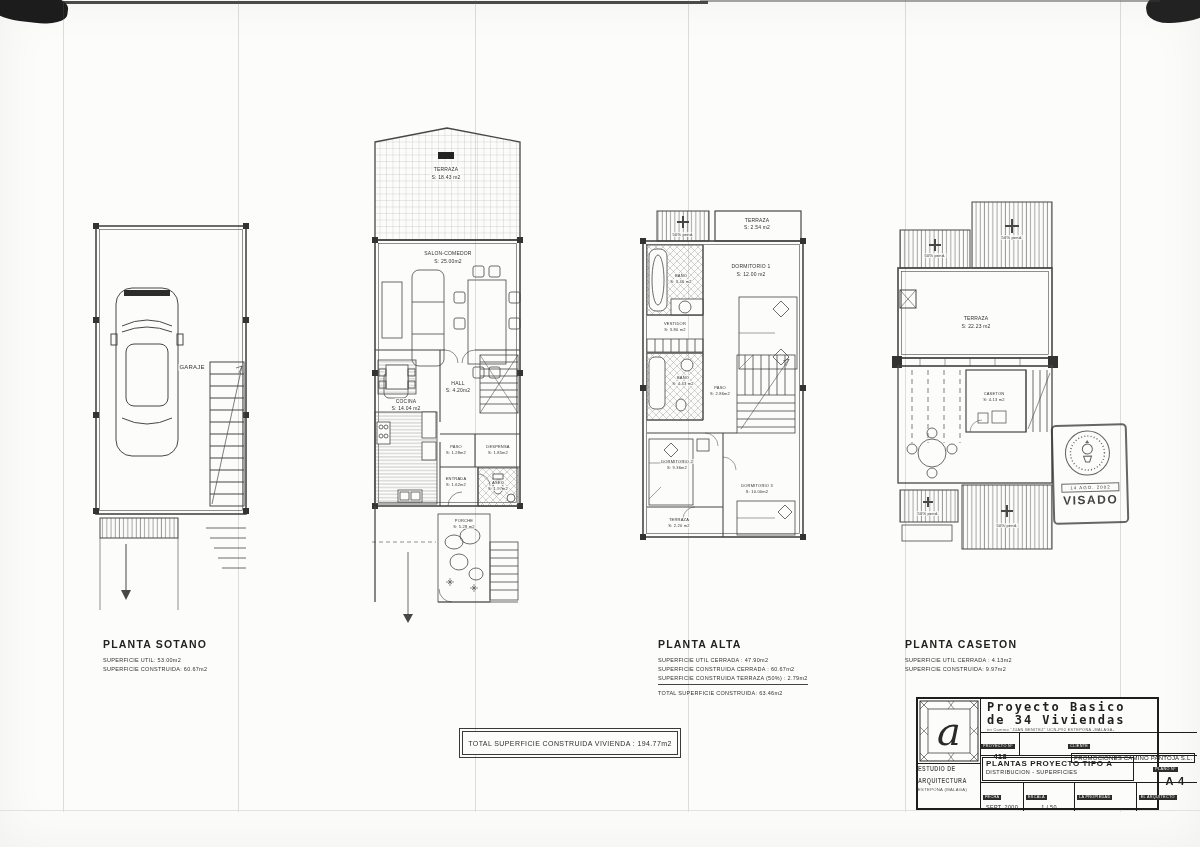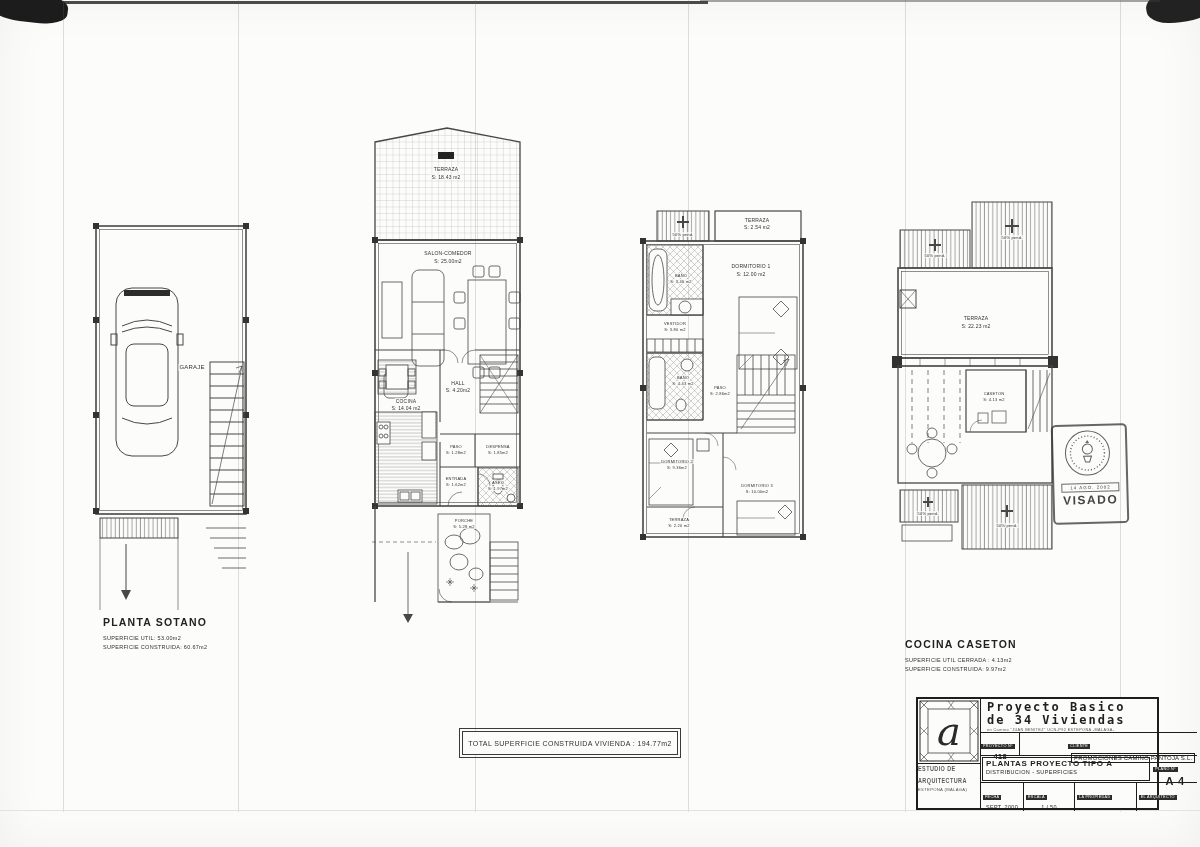--- a/index.html
+++ b/index.html
@@ -52,21 +52,21 @@
   .cell{position:relative;}
   .cl{font-size:3.8px;letter-spacing:.3px;background:#2c2c2c;color:#fcfcfb;display:inline-block;padding:.5px 2px;}
   .c-proy{width:38px;border-right:1px solid #1d1d1d;}
   .c-proy .v{font-size:8px;text-align:center;margin-top:1px;font-weight:600;}
   .c-cli{flex:1;}
   .c-cli .v{font-size:6px;letter-spacing:.2px;margin:2px 2px 0 3px;border:.8px solid #1d1d1d;padding:1px 2px;white-space:nowrap;}
   .tb-row3{height:26px;border-bottom:1.5px solid #1d1d1d;display:flex;}
   .c-sheet{flex:1;border:1.6px solid #1d1d1d;margin:1px;padding:1px 3px;}
   .c-sheet .v1{font-size:8px;font-weight:700;letter-spacing:.6px;}
   .c-sheet .v2{font-size:5.5px;letter-spacing:.4px;margin-top:1px;}
-  .c-plano{width:44px;padding-left:2px;}
+  .c-plano{width:44px;padding-left:18px;}
   .c-plano .v{font-size:11px;font-weight:600;letter-spacing:1px;text-align:center;margin-top:1px;}
   .tb-row4{flex:1;display:flex;}
   .tb-row4 .cell{border-right:1px solid #1d1d1d;padding:1px 2px;}
   .tb-row4 .cell:last-child{border-right:none;}
   .tb-row4 .v{font-size:5.5px;margin-top:2px;letter-spacing:.3px;text-align:center;}
   
   .cams{position:absolute;right:8px;top:813px;font-size:23px;font-weight:600;color:#3d3d3d;letter-spacing:.2px;}
 </style>
 </head>
 <body>
@@ -475,27 +475,34 @@
     <span class="rl tiny" style="left:122px;top:40px">50% pend.</span>
     <span class="rl tiny" style="left:45px;top:58px">50% pend.</span>
     <span class="rl" style="left:86px;top:120px">TERRAZA</span>
     <span class="rl" style="left:86px;top:128px">S: 22.23 m2</span>
     <span class="rl tiny" style="left:104px;top:196px">CASETON</span>
     <span class="rl tiny" style="left:104px;top:202px">S: 4.13 m2</span>
     <span class="rl tiny" style="left:38px;top:316px">50% pend.</span>
     <span class="rl tiny" style="left:117px;top:328px">50% pend.</span>
   </div>
 
-  <div class="caption" style="left:103px;top:616px">
+  <div class="caption" style="left:103px;top:638px">
     <h3>PLANTA SOTANO</h3>
     <div class="st">SUPERFICIE UTIL: 53.00m2</div>
     <div class="st">SUPERFICIE CONSTRUIDA: 60.67m2</div>
   </div>
+  <div class="caption" style="left:658px;top:638px">
+    <h3>PLANTA ALTA</h3>
+    <div class="st">SUPERFICIE UTIL CERRADA : 47.90m2</div>
+    <div class="st">SUPERFICIE CONSTRUIDA CERRADA : 60.67m2</div>
+    <div class="st"><span class="ul">SUPERFICIE CONSTRUIDA TERRAZA (50%) : 2.79m2</span></div>
+    <div class="tot">TOTAL SUPERFICIE CONSTRUIDA: 63.46m2</div>
+  </div>
   <div class="caption" style="left:905px;top:638px">
-    <h3>COCINA CASETON</h3>
+    <h3>PLANTA CASETON</h3>
     <div class="st">SUPERFICIE UTIL CERRADA : 4.13m2</div>
     <div class="st">SUPERFICIE CONSTRUIDA: 9.97m2</div>
   </div>
 
   <div class="totalbox">TOTAL SUPERFICIE CONSTRUIDA VIVIENDA :  194.77m2</div>
 
   <div class="stamp">
     <svg width="68" height="52" viewBox="0 0 68 52">
       <g stroke="rgba(45,45,45,.75)" fill="none" stroke-width="1">
         <circle cx="34" cy="27" r="22"></circle>

